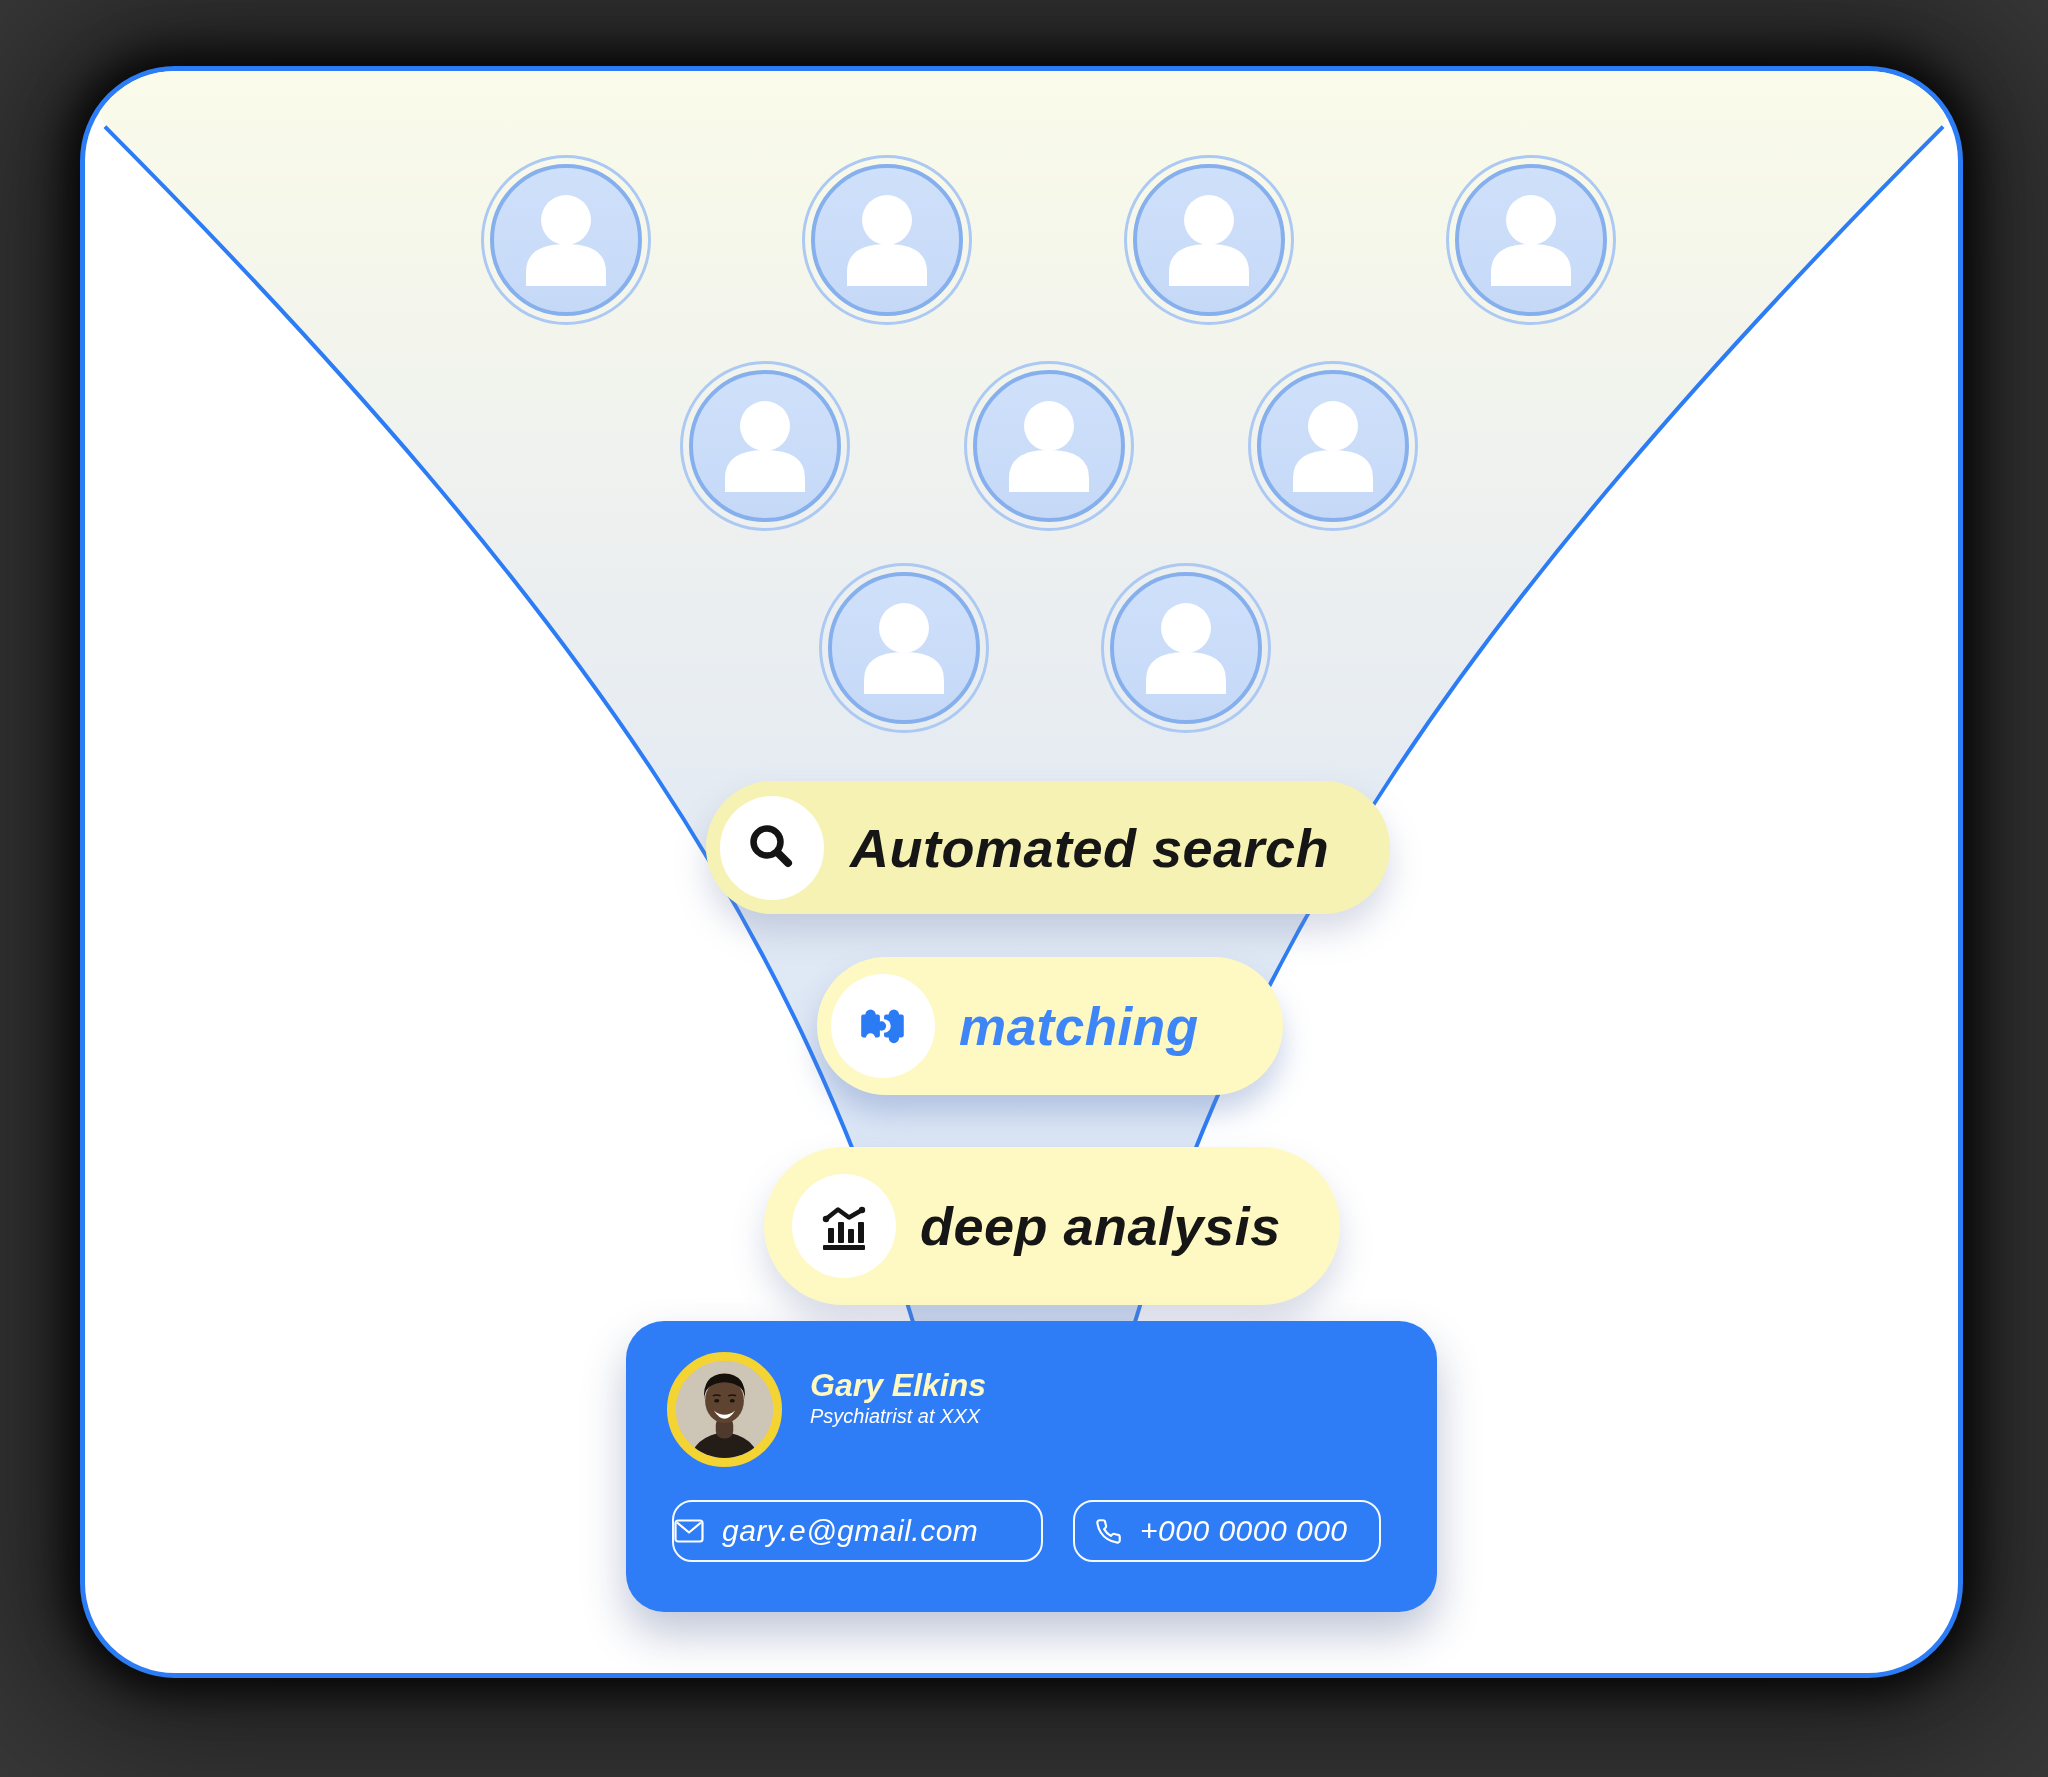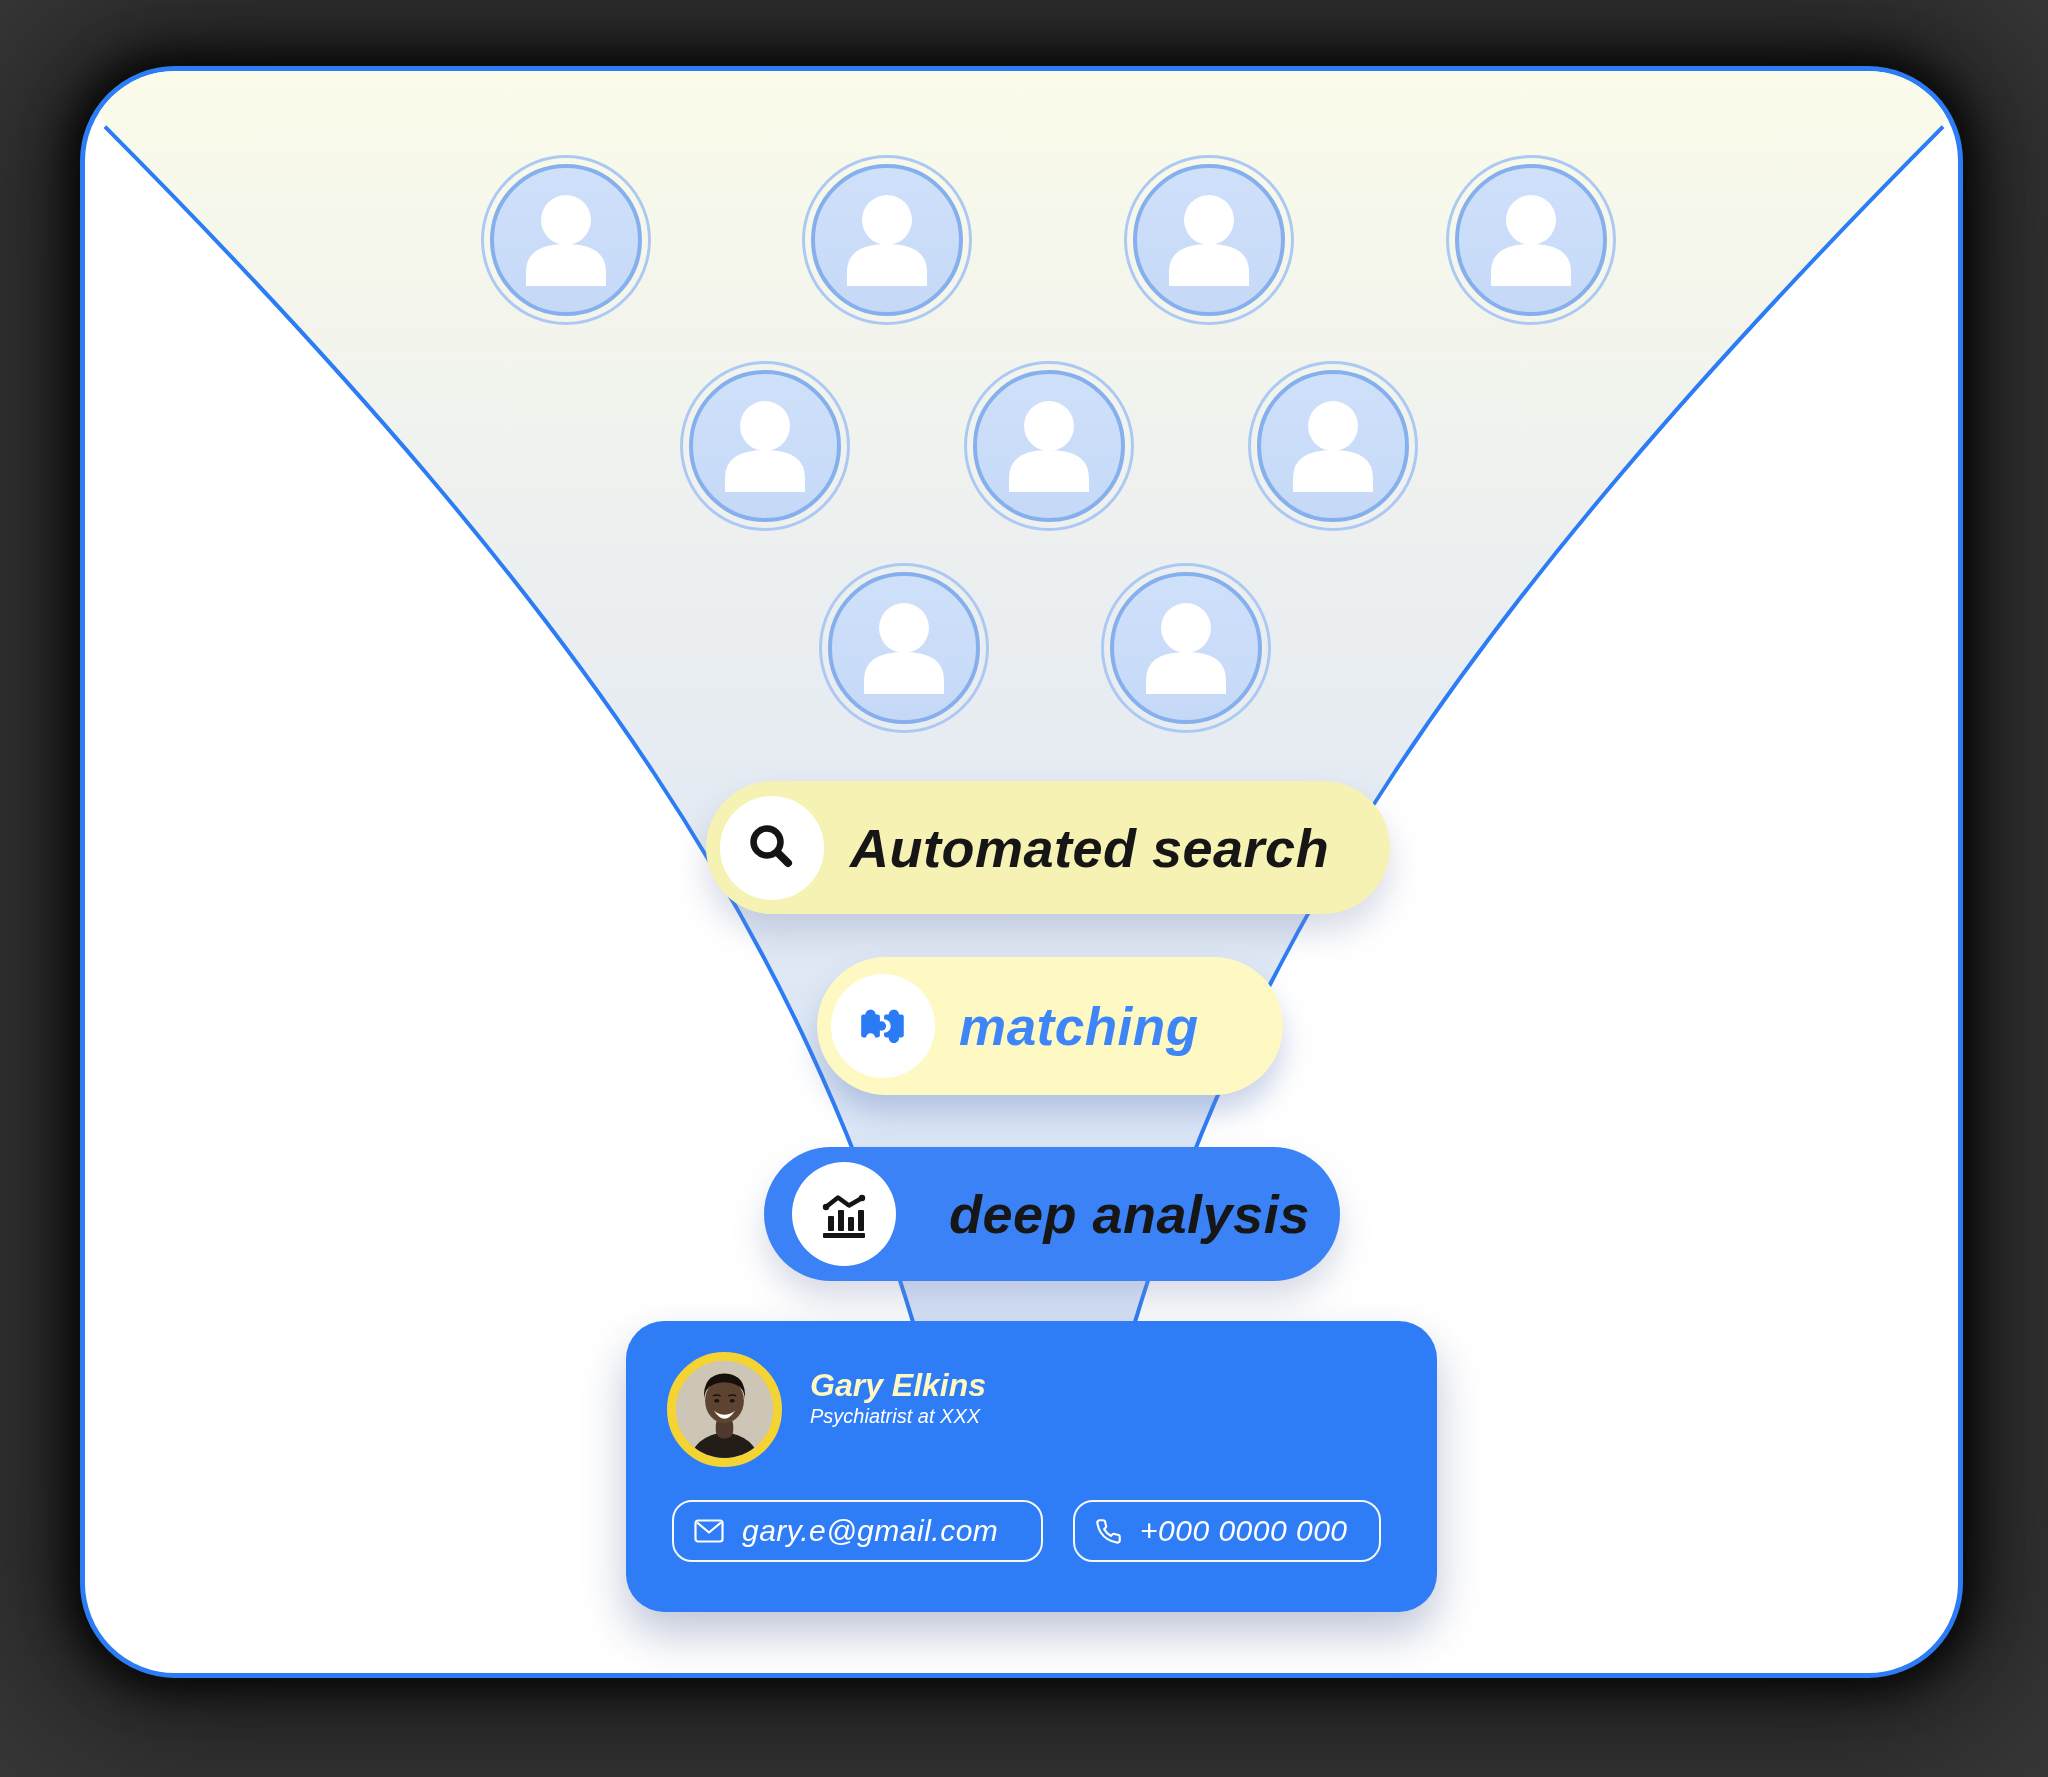--- a/index.html
+++ b/index.html
@@ -20,35 +20,35 @@
   .pill{position:absolute;display:flex;align-items:center;border-radius:999px;}
   .pill-circle{flex:0 0 auto;width:104px;height:104px;border-radius:50%;background:#ffffff;
                display:flex;align-items:center;justify-content:center;}
   .pill-label{white-space:nowrap;letter-spacing:0.5px;}
   .pill-1{left:621px;top:710px;width:670px;height:133px;background:#F6F2B4;padding-left:14px;
           box-shadow:0 18px 32px rgba(125,135,175,0.30);}
   .pill-1 .pill-label{margin-left:26px;font-size:54px;font-weight:700;color:#161616;}
   .pill-2{left:732px;top:886px;width:452px;height:138px;background:#fef9c3;padding-left:14px;
           box-shadow:0 18px 28px rgba(100,130,190,0.35);}
   .pill-2 .pill-label{margin-left:24px;font-size:53px;font-weight:600;color:#3E86F7;}
-  .pill-3{left:679px;top:1076px;width:548px;height:134px;background:#3b82f6;padding-left:28px;
-          box-shadow:0 18px 32px rgba(125,135,175,0.30);gap:29px;}
+  .pill-3{left:679px;top:1076px;width:548px;height:158px;background:#fef9c3;padding-left:28px;
+          box-shadow:0 18px 32px rgba(125,135,175,0.30);}
   .pill-3 .pill-label{margin-left:24px;font-size:54px;font-weight:600;color:#161616;}
 
   
   .bluecard{position:absolute;left:541px;top:1250px;width:811px;height:291px;border-radius:38px;
             background:#2E7CF6;box-shadow:0 22px 44px rgba(25,50,110,0.28);}
   .portrait{position:absolute;left:41px;top:31px;width:97px;height:97px;border:9px solid #F4D433;
             border-radius:50%;overflow:hidden;background:#CDC5B6;}
   .portrait svg{display:block;width:100%;height:100%;}
   .contact-name{position:absolute;left:184px;top:46px;font-size:32px;font-weight:700;color:#fef9c3;}
   .contact-title{position:absolute;left:184px;top:84px;font-size:20px;font-weight:400;color:#FFFFFF;}
   .chip{position:absolute;top:179px;height:62px;box-sizing:border-box;border:2px solid rgba(255,255,255,0.95);
         border-radius:20px;display:flex;align-items:center;color:#FFFFFF;}
-  .chip-email{left:46px;width:371px;padding-left:20px;}
+  .chip-email{left:46px;width:371px;}
   .chip-phone{left:447px;width:308px;padding-left:20px;}
   .chip .chip-text{margin-left:18px;font-size:30px;letter-spacing:0.5px;white-space:nowrap;}
 </style>
 </head>
 <body>
 
 <div class="stage">
   <div class="card">
 
     <svg class="funnel-svg" viewBox="0 0 1883 1612" preserveAspectRatio="none">

